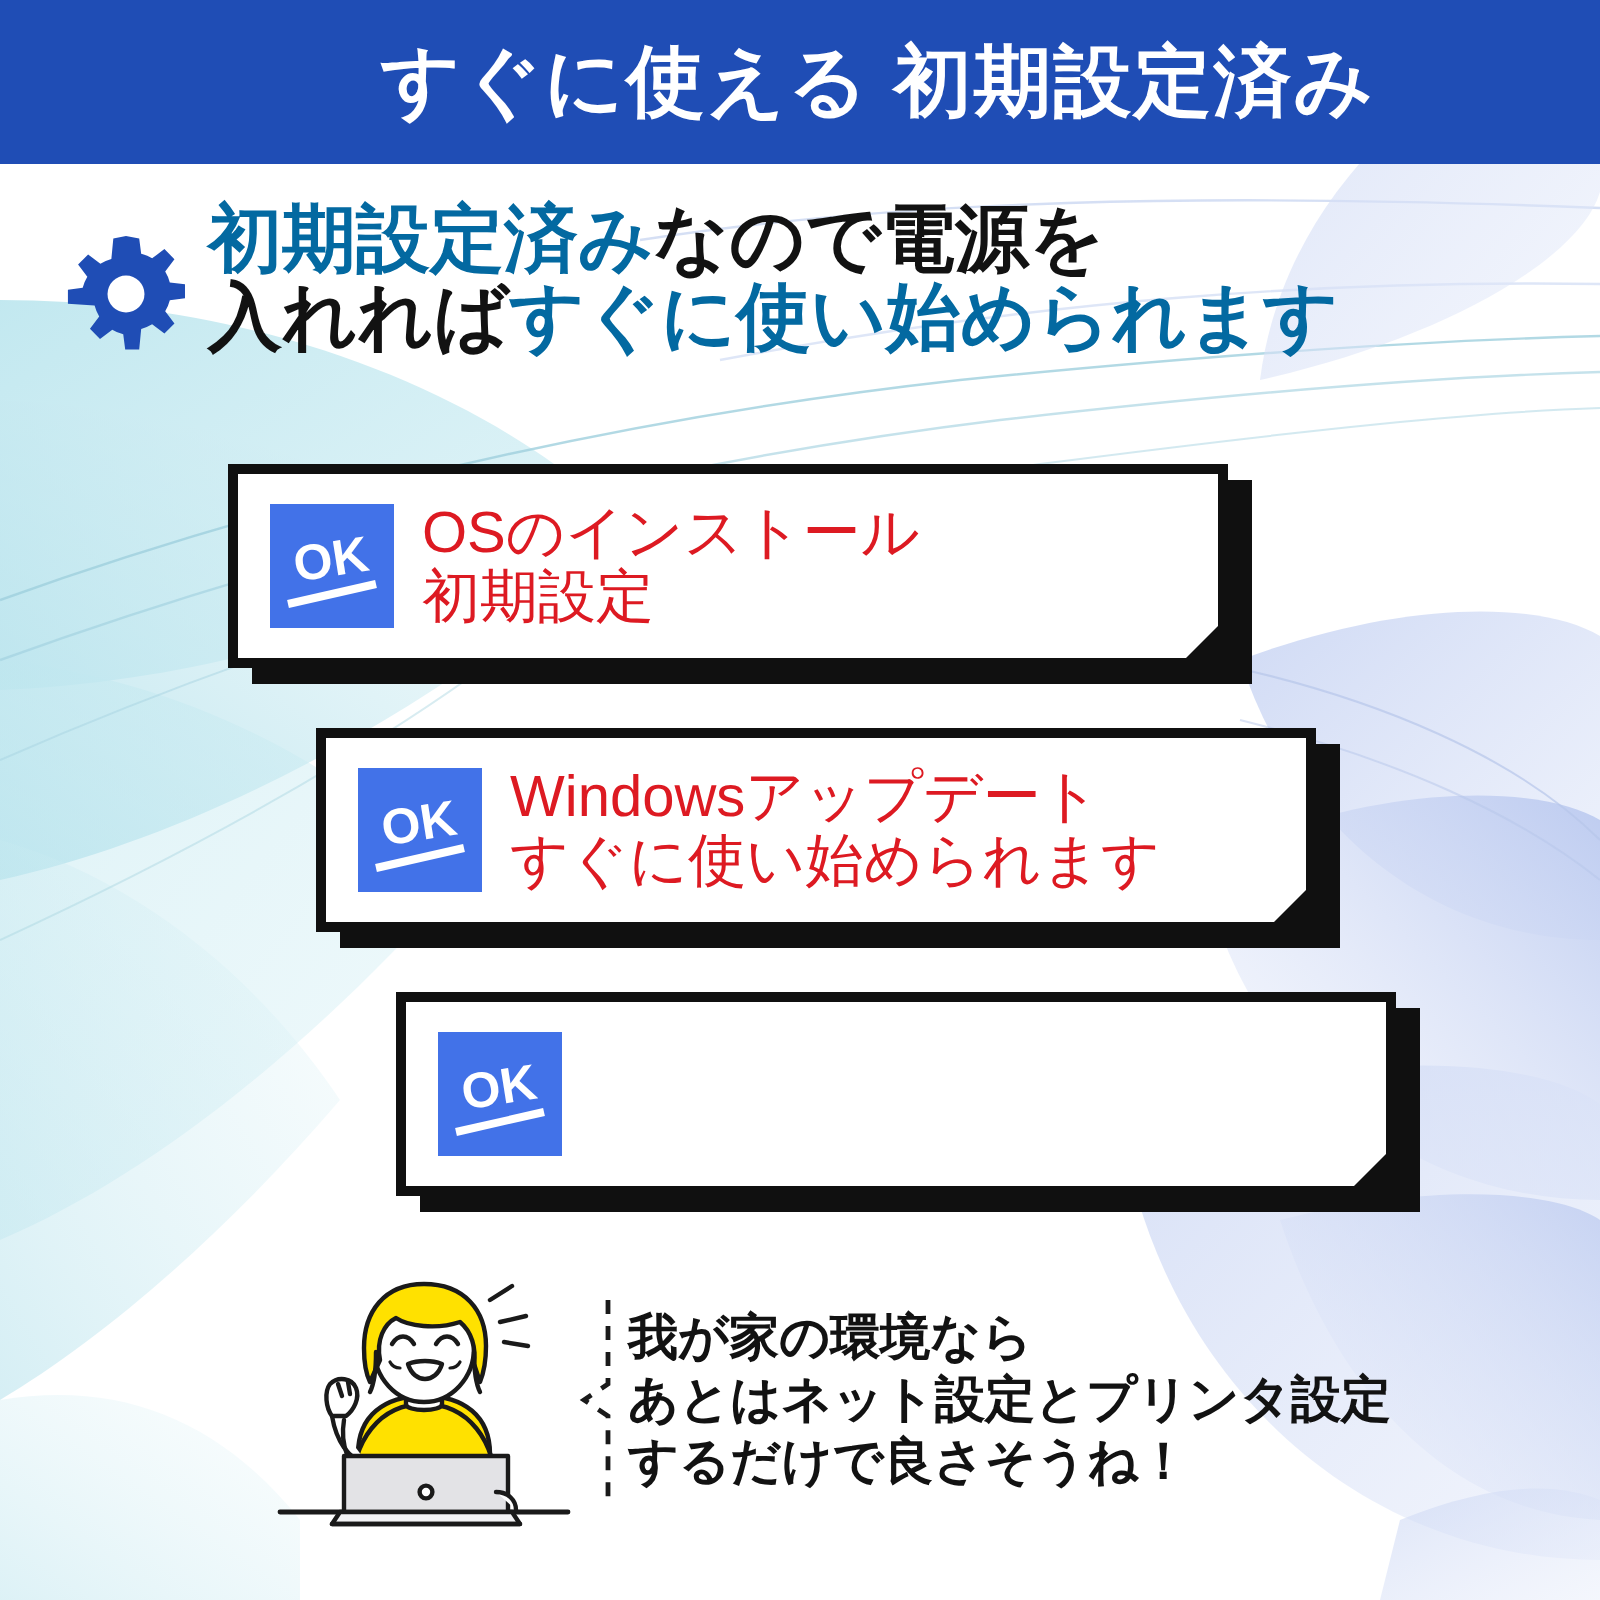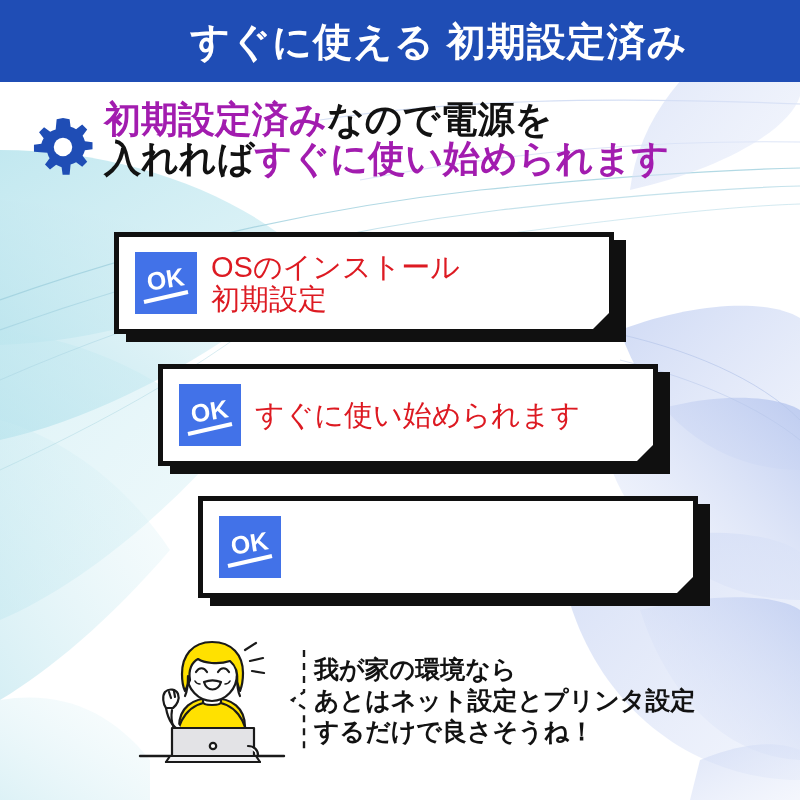--- a/index.html
+++ b/index.html
@@ -67,21 +67,21 @@
   }
   .headline-text {
     line-height: 1.06;
   }
   .headline-line {
     font-size: 37px;
     font-weight: bold;
     white-space: nowrap;
     letter-spacing: 0px;
   }
-  .hl-blue { color: #a21caf; }
+  .hl-blue { color: #0369a1; }
   .hl-black { color: #121212; margin-top: 41px; }
 
   
   .card {
     position: absolute;
     z-index: 4;
     box-sizing: border-box;
     background: #ffffff;
     border: 5px solid #101010;
     display: flex;
@@ -243,20 +243,21 @@
 
   <div class="card-shadow" style="left:170px; top:372px; width:500px; height:102px;"></div>
   <div class="card" style="left:158px; top:364px; width:500px; height:102px;">
     <div class="ok-badge">
       <svg viewBox="0 0 62 62" width="62" height="62" xmlns="http://www.w3.org/2000/svg">
         <text x="31" y="36" fill="#ffffff" font-family="Liberation Sans, sans-serif" font-size="25" font-weight="bold" text-anchor="middle" transform="rotate(-9 31 31)">OK</text>
         <line x1="9" y1="50" x2="53" y2="40" stroke="#ffffff" stroke-width="4"></line>
       </svg>
     </div>
     <div class="card-lines">
+      <div class="card-line">Windowsアップデート</div>
       <div class="card-line">すぐに使い始められます</div>
     </div>
   </div>
   <div class="card-fold" style="left:632px; top:440px;"></div>
 
   <div class="card-shadow" style="left:210px; top:504px; width:500px; height:102px;"></div>
   <div class="card" style="left:198px; top:496px; width:500px; height:102px;">
     <div class="ok-badge">
       <svg viewBox="0 0 62 62" width="62" height="62" xmlns="http://www.w3.org/2000/svg">
         <text x="31" y="36" fill="#ffffff" font-family="Liberation Sans, sans-serif" font-size="25" font-weight="bold" text-anchor="middle" transform="rotate(-9 31 31)">OK</text>

